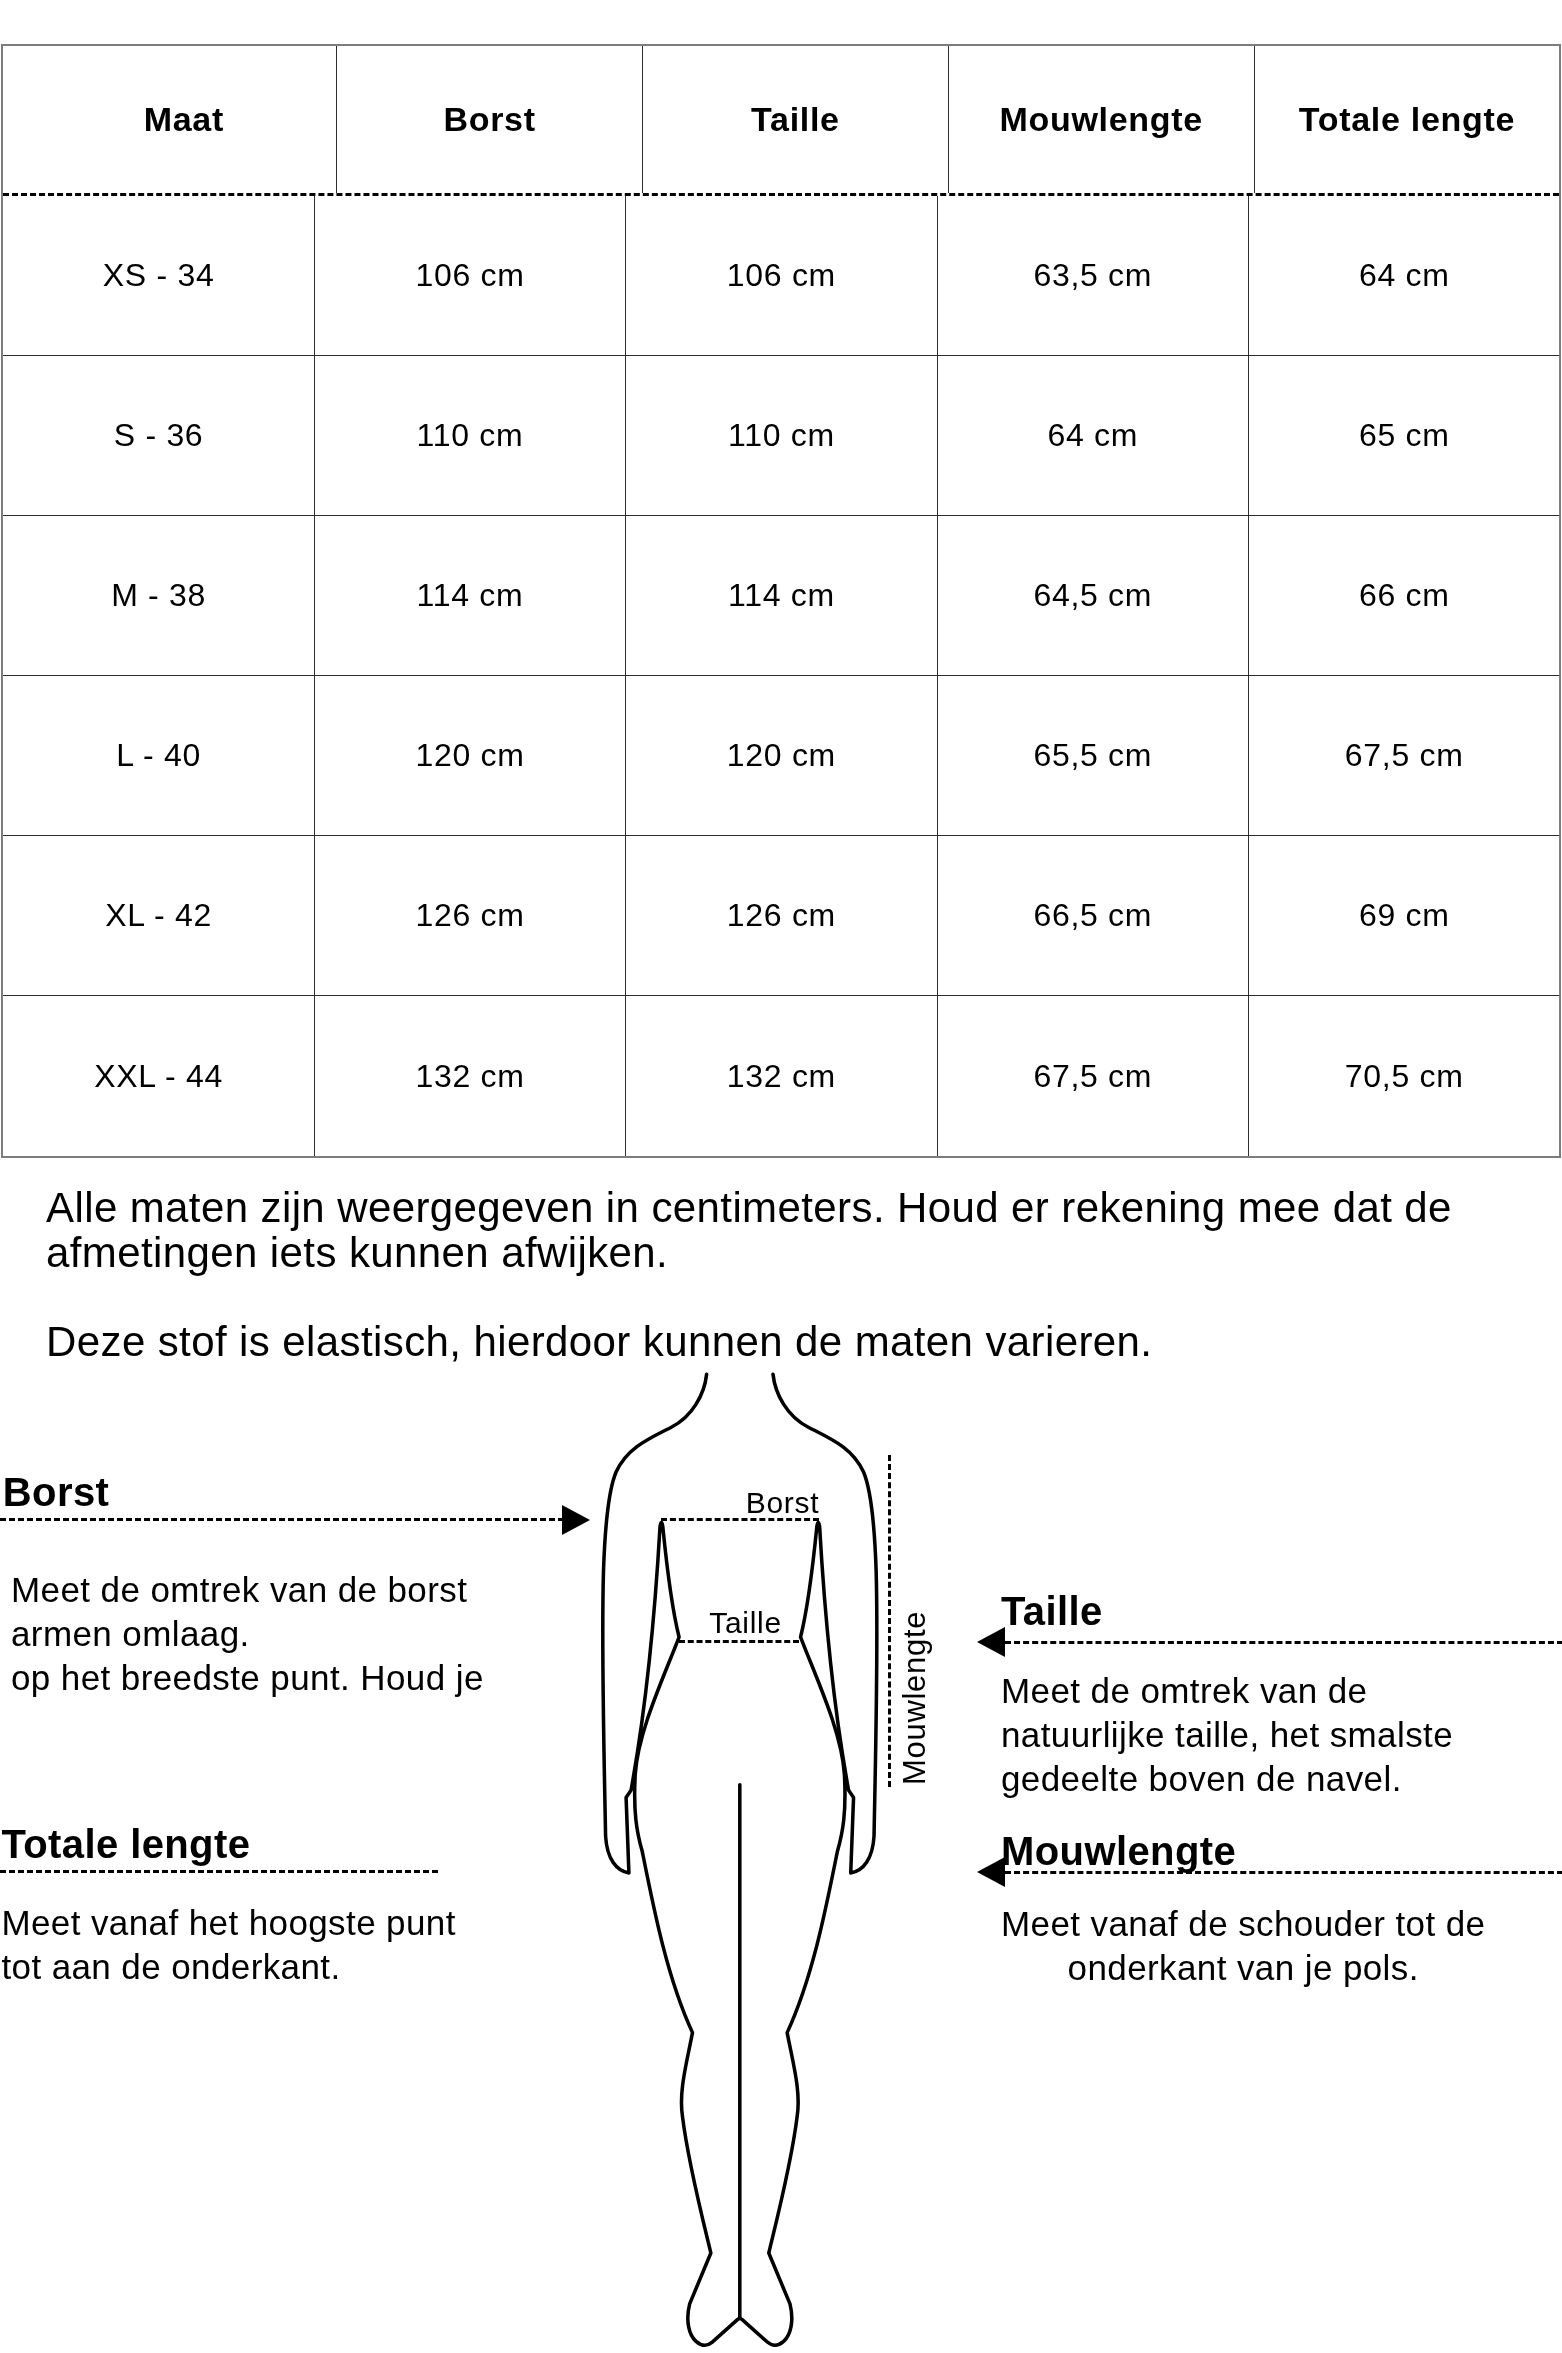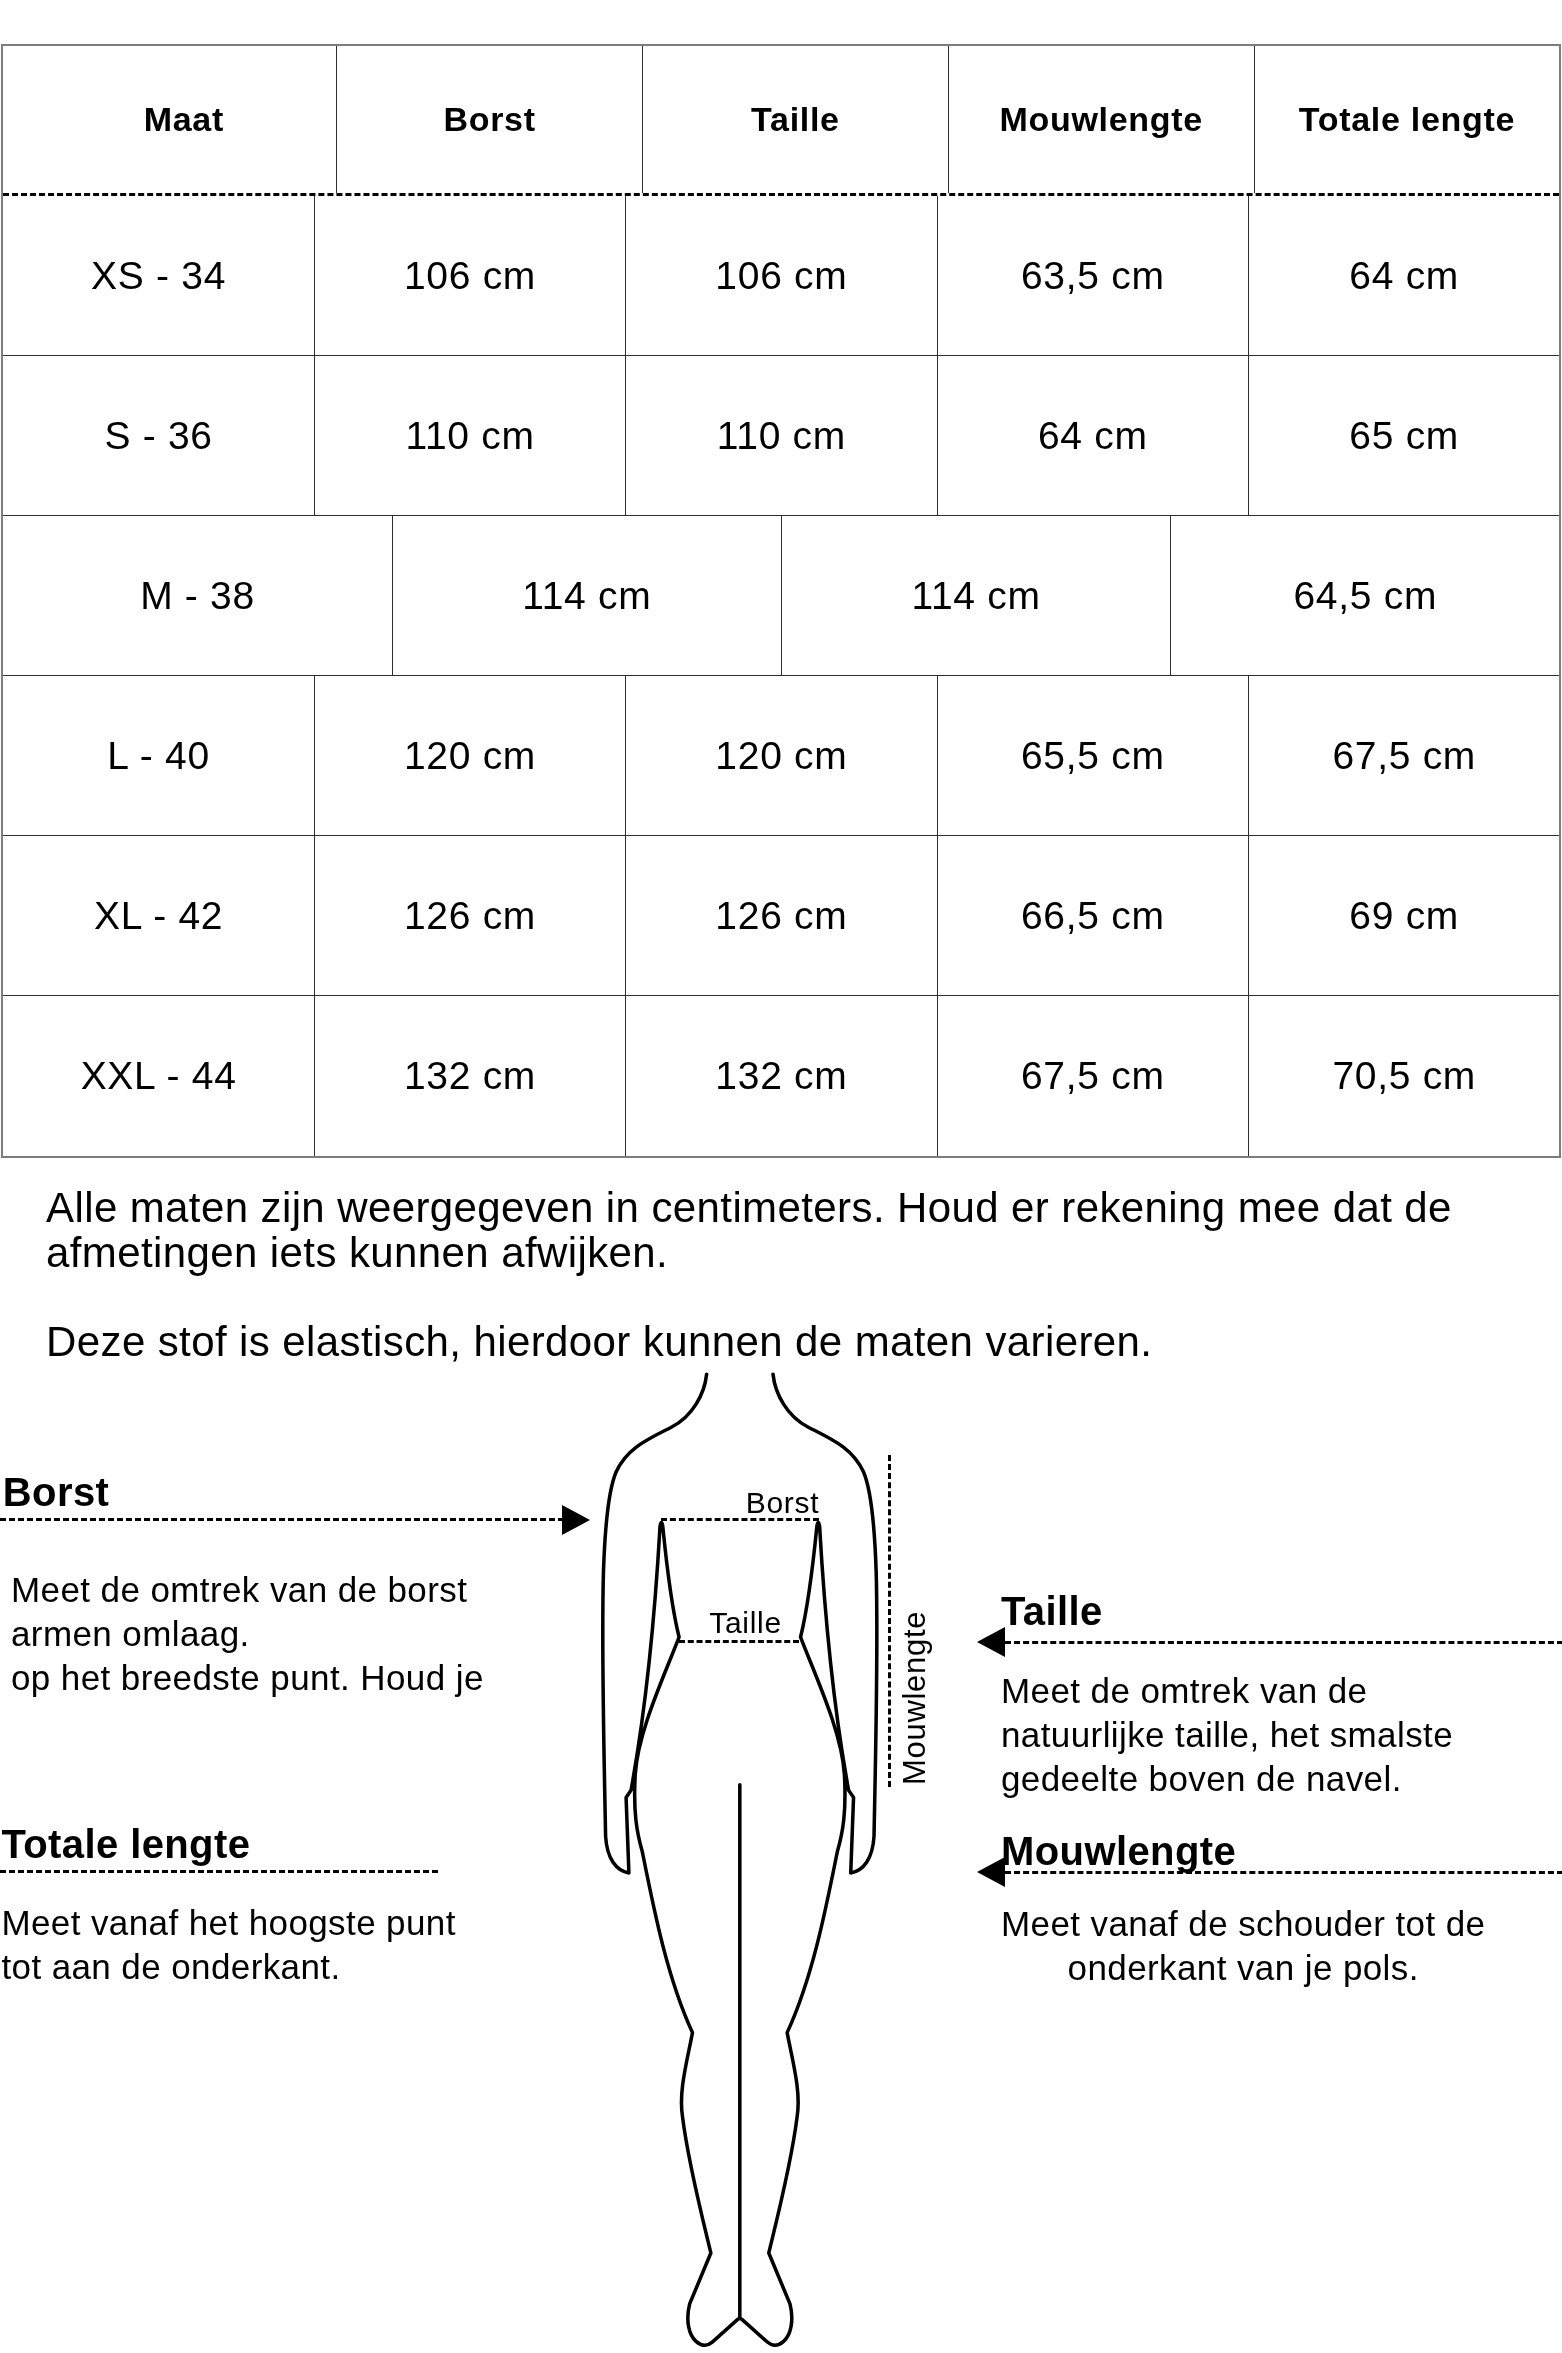--- a/index.html
+++ b/index.html
@@ -17,21 +17,21 @@
     box-sizing: border-box;
     background: #fff;
   }
   .t-row { display: flex; width: 100%; box-sizing: border-box; }
   .t-row.header { height: 150px; border-bottom: 3.5px dashed #000; padding-left: 28px; }
   .t-row.data { height: 160px; border-bottom: 1.4px solid #2e2e2e; }
   .t-row.data:last-child { border-bottom: none; }
   .t-cell {
     flex: 1 1 0; display: flex; align-items: center; justify-content: center;
     border-right: 1.4px solid #2e2e2e; box-sizing: border-box;
-    font-size: 39px; letter-spacing: 0.7px; white-space: nowrap;
+    font-size: 32px; letter-spacing: 0.7px; white-space: nowrap;
   }
   .t-cell:last-child { border-right: none; }
   .t-row.header .t-cell { font-weight: bold; font-size: 34px; }
   
   .note { position: absolute; left: 46px; font-size: 42px; line-height: 45px; letter-spacing: 0.4px; }
   #note1 { top: 1185px; }
   #note2 { top: 1319px; }
   
   .sec-title { position: absolute; font-size: 40px; font-weight: bold; letter-spacing: 0.4px; white-space: nowrap; }
   .sec-text { position: absolute; font-size: 35px; line-height: 44px; letter-spacing: 0.4px; white-space: nowrap; }
@@ -81,20 +81,21 @@
     <div class="t-cell">110 cm</div>
     <div class="t-cell">110 cm</div>
     <div class="t-cell">64 cm</div>
     <div class="t-cell">65 cm</div>
   </div>
   <div class="t-row data">
     <div class="t-cell">M - 38</div>
     <div class="t-cell">114 cm</div>
     <div class="t-cell">114 cm</div>
     <div class="t-cell">64,5 cm</div>
+    <div class="t-cell">66 cm</div>
   </div>
   <div class="t-row data">
     <div class="t-cell">L - 40</div>
     <div class="t-cell">120 cm</div>
     <div class="t-cell">120 cm</div>
     <div class="t-cell">65,5 cm</div>
     <div class="t-cell">67,5 cm</div>
   </div>
   <div class="t-row data">
     <div class="t-cell">XL - 42</div>

